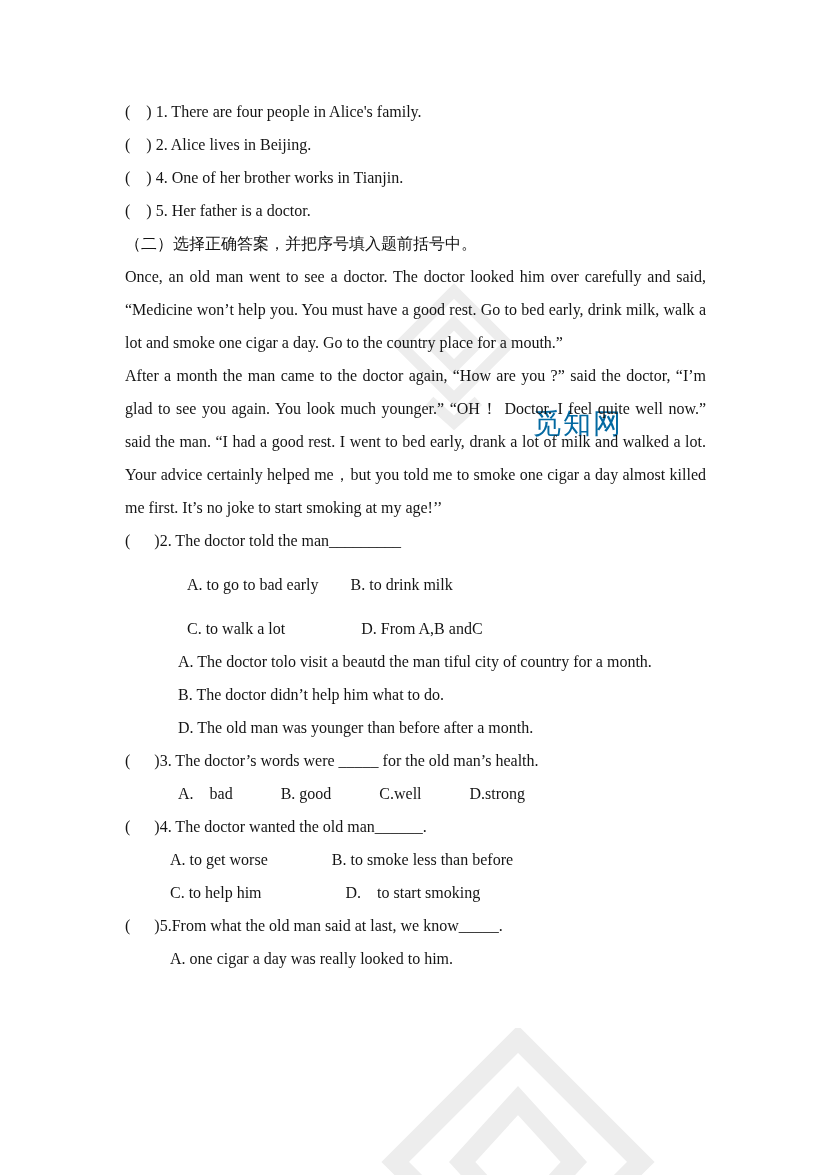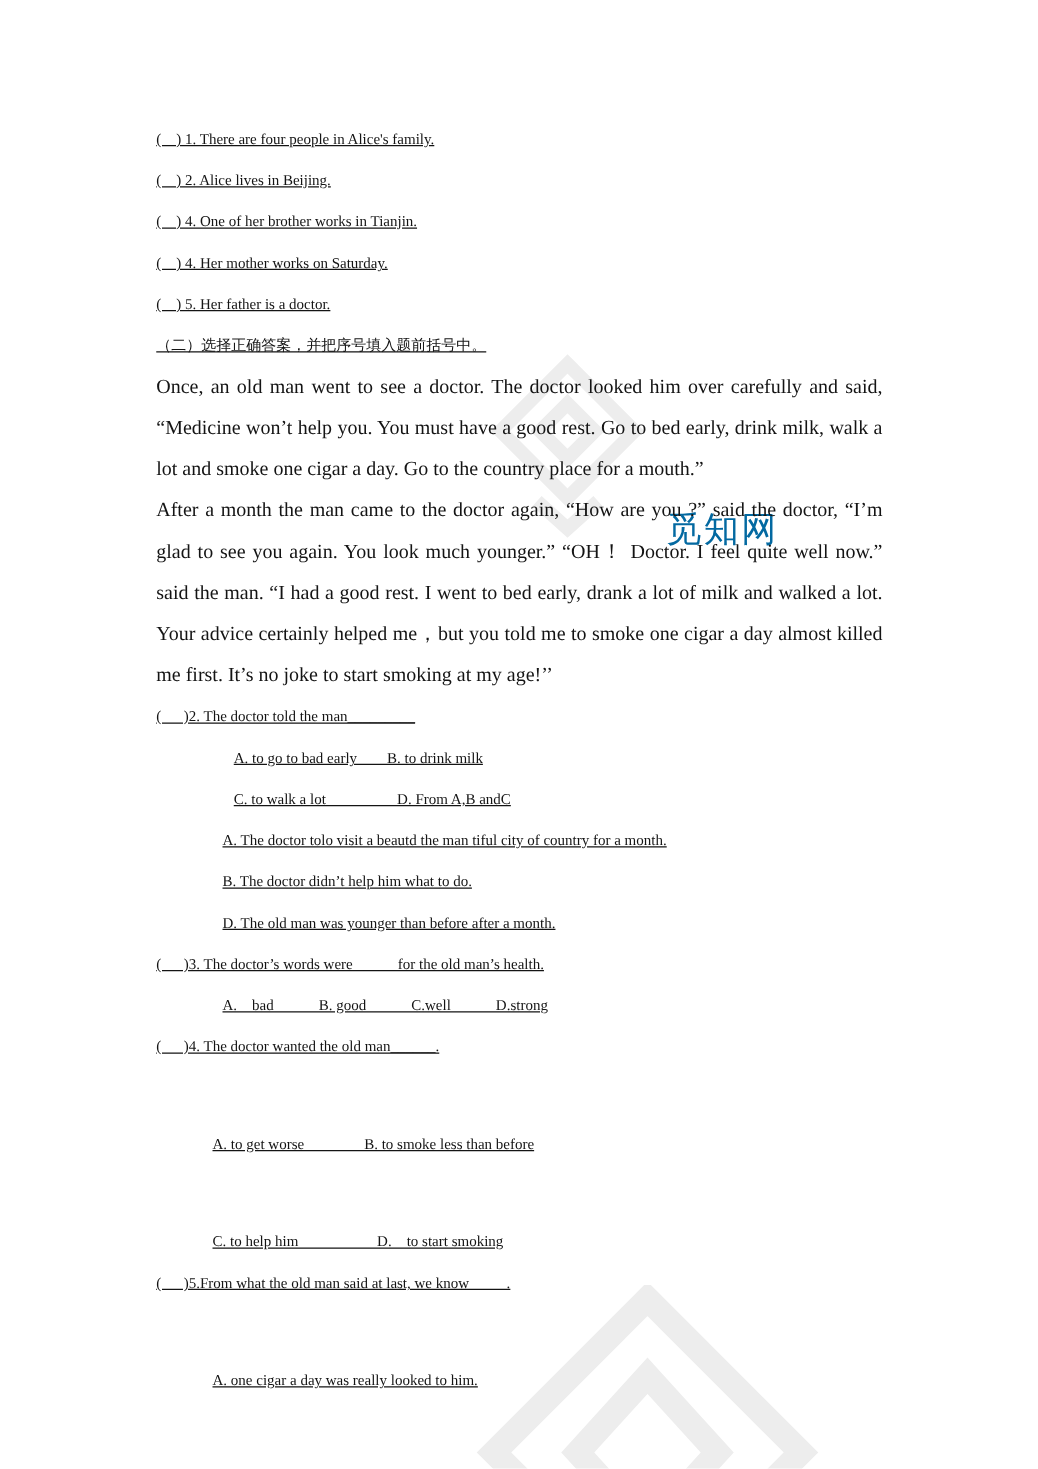--- a/index.html
+++ b/index.html
@@ -10,35 +10,34 @@
     font-family:"Liberation Serif", serif;
     color:#141414;
     overflow:hidden;
   }
   .content {
     position:absolute;
     left:125px; top:95px;
     width:581px;
   }
   .line {
-    font-size:12px;
+    font-size:16px;
     line-height:33px;
     white-space:pre-wrap;
-    text-decoration:underline;
   }
   .para {
     font-size:16px;
     line-height:33px;
     text-align:justify;
     white-space:normal;
   }
   .opt { white-space:pre-wrap; }
-  .ind62 { padding-left:62px; }
+  .ind62 { padding-left:62px;margin-top:11px; }
   .ind53 { padding-left:53px; }
-  .ind45 { padding-left:45px;margin-top:45px; }
+  .ind45 { padding-left:45px; }
   .wm {
     position:absolute;
     pointer-events:none;
   }
   .wm-top   { left:393px; top:283px; }
   .wm-bottom{ left:378px; top:1028px; }
   .wm-text {
     position:absolute;
     left:533px; top:405px;
     font-size:28px;
@@ -66,21 +65,20 @@
       <path d="M50 4 L94 48 L50 92 L6 48 Z"></path>
       <path d="M50 26 L70 48 L50 70 L30 48 Z"></path>
     </g>
   </svg>
 
   <div class="content">
 
     <div class="line">(    ) 1. There are four people in Alice's family.</div>
     <div class="line">(    ) 2. Alice lives in Beijing.</div>
     <div class="line">(    ) 4. One of her brother works in Tianjin.</div>
-    <div class="line">(    ) 4. Her mother works on Saturday.</div>
     <div class="line">(    ) 5. Her father is a doctor.</div>
 
     <div class="line">（二）选择正确答案，并把序号填入题前括号中。</div>
 
     <div class="para">Once, an old man went to see a doctor. The doctor looked him over carefully and said, “Medicine won’t help you. You must have a good rest. Go to bed early, drink milk, walk a lot and smoke one cigar a day. Go to the country place for a mouth.”</div>
     <div class="para">After a month the man came to the doctor again, “How are you ?” said the doctor, “I’m glad to see you again. You look much younger.” “OH！ Doctor. I feel quite well now.” said the man. “I had a good rest. I went to bed early, drank a lot of milk and walked a lot. Your advice certainly helped me，but you told me to smoke one cigar a day almost killed me first. It’s no joke to start smoking at my age!’’</div>
 
     <div class="line">(      )2. The doctor told the man_________</div>
     <div class="line opt ind62">A. to go to bad early        B. to drink milk</div>
     <div class="line opt ind62">C. to walk a lot                   D. From A,B andC</div>

